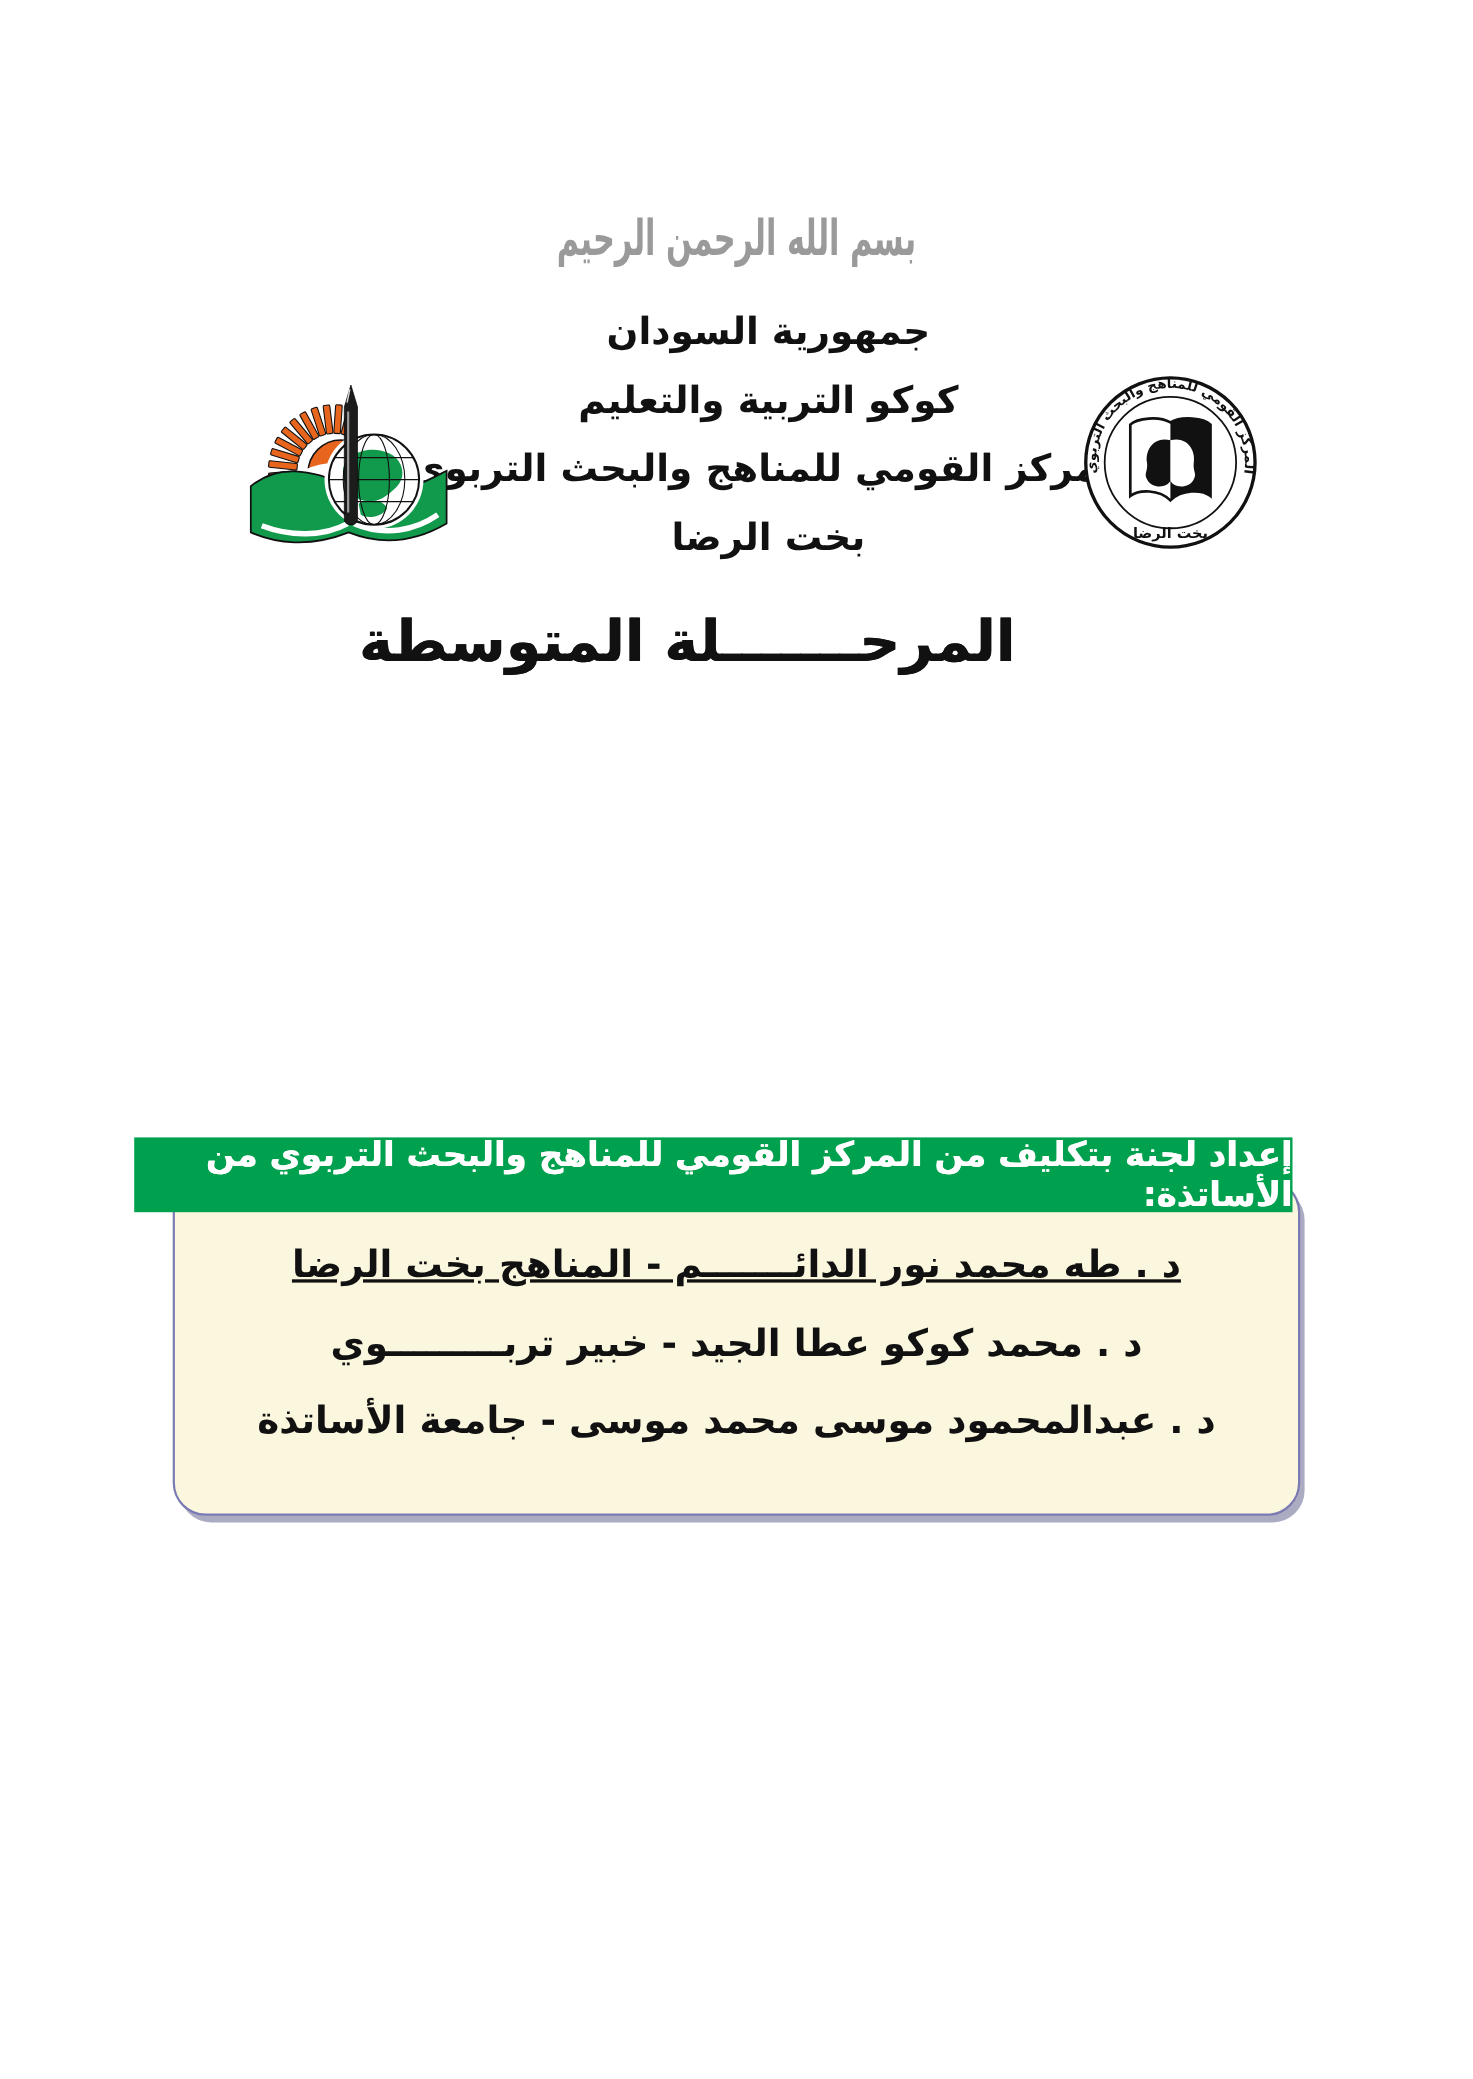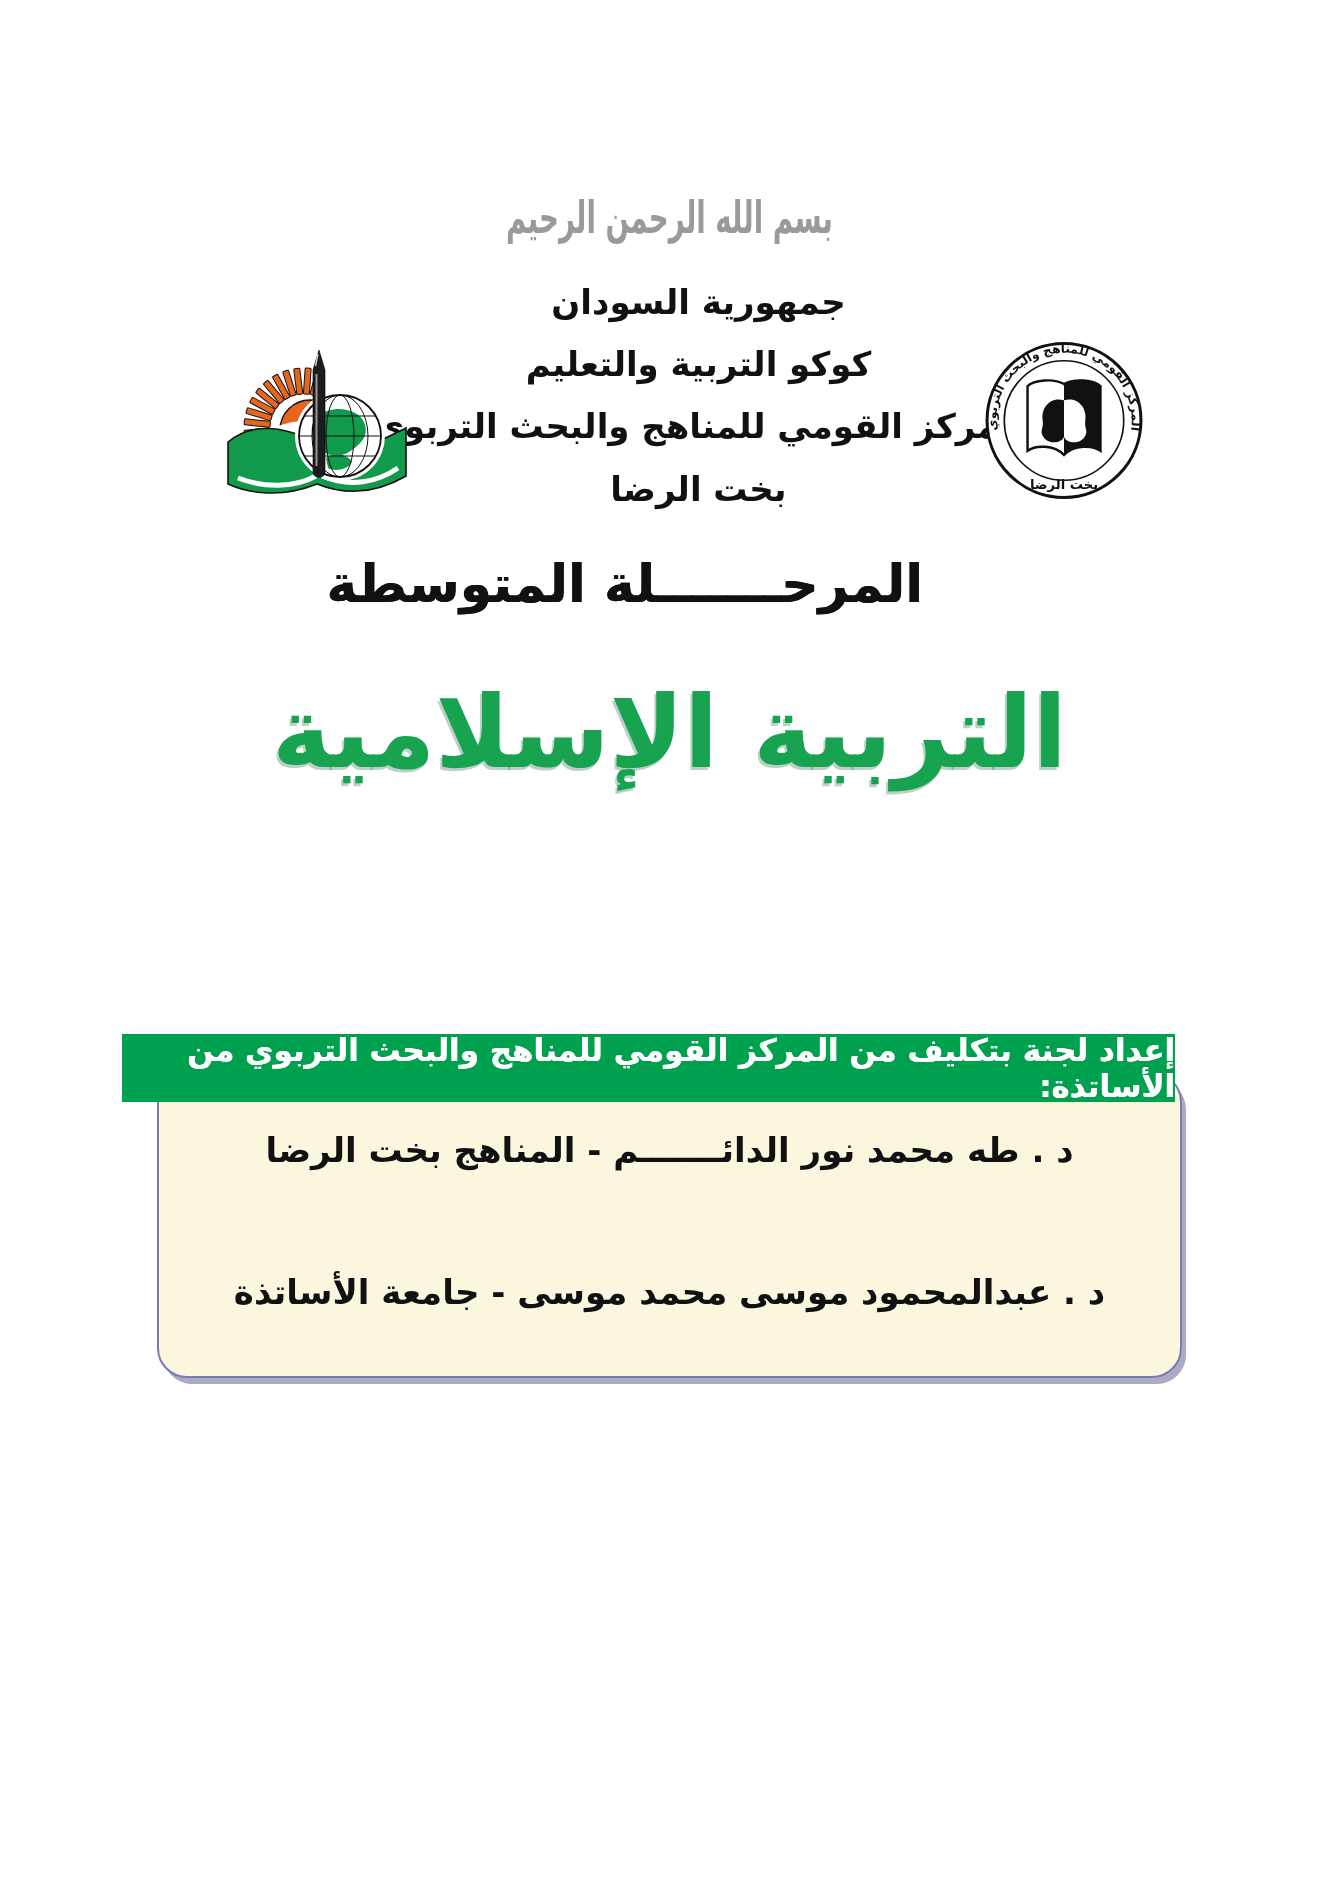--- a/index.html
+++ b/index.html
@@ -40,21 +40,21 @@
   .names-box {
     position:absolute; left:157px; top:1056px; width:1025px; height:306px;
     box-sizing:border-box; background:var(--box-bg,#FBF7DF);
     border:2px solid var(--box-border,#7B7BB4); border-radius:30px;
     box-shadow:5px 7px 0 -1px #ABABC2; z-index:1;
   }
   .member {
     position:absolute; left:157px; width:1025px; text-align:center;
     font-size:34px; font-weight:bold; color:#111; z-index:3;
   }
-  .member-0 { top:1114px; }
+  .member-0 { top:1114px;text-decoration:underline; }
   .member-1 { top:1186px; }
   .member-2 { top:1256px; }
 </style>
 </head>
 <body>
 
 <div class="page">
 
   <div class="center-text bismillah" dir="rtl">بسم الله الرحمن الرحيم</div>
 
@@ -124,23 +124,23 @@
         <path d="M80,46 C90,40 110,42 116,48 L116,112 C108,106 90,106 80,116 Z" style="fill:#111"></path>
         <path d="M80,62 C66,58 57,70 59,82 C60,90 56,92 59,97 C63,106 78,105 80,98 Z" style="fill:#111"></path>
         <path d="M80,62 C94,58 103,70 101,82 C100,90 104,92 101,97 C97,106 82,105 80,98 Z" style="fill:#fff"></path>
       </g>
       <text x="80" y="150" text-anchor="middle" style="font-family:'DejaVu Sans',sans-serif;font-size:13px;font-weight:bold;fill:#111">بخت الرضا</text>
     </svg>
   </div>
 
   <div class="center-text stage" dir="rtl">المرحـــــــلة المتوسطة</div>
 
-  <div class="center-text title" dir="rtl">التربية الإسلامية</div>
 
 
   <div class="banner" dir="rtl">إعداد لجنة بتكليف من المركز القومي للمناهج والبحث التربوي من الأساتذة:</div>
 
   <div class="names-box"></div>
 
   <div class="member member-0" dir="rtl">د . طه محمد نور الدائـــــــم - المناهج بخت الرضا</div>
+  <div class="member member-1" dir="rtl">د . محمد كوكو عطا الجيد - خبير تربـــــــــوي</div>
   <div class="member member-2" dir="rtl">د . عبدالمحمود موسى محمد موسى - جامعة الأساتذة</div>
 
 </div>
 
 </body></html>

